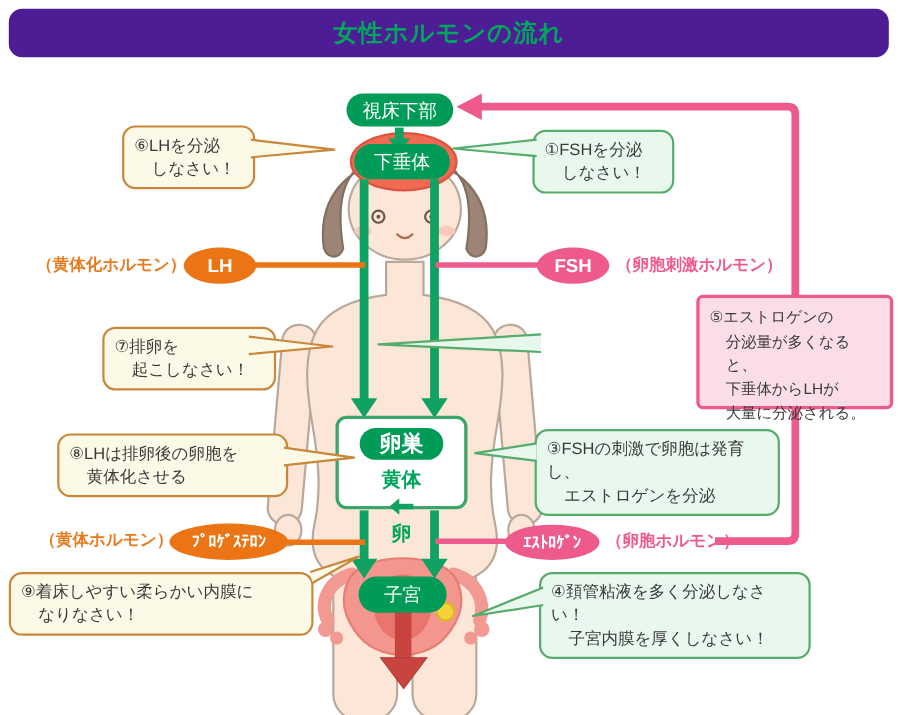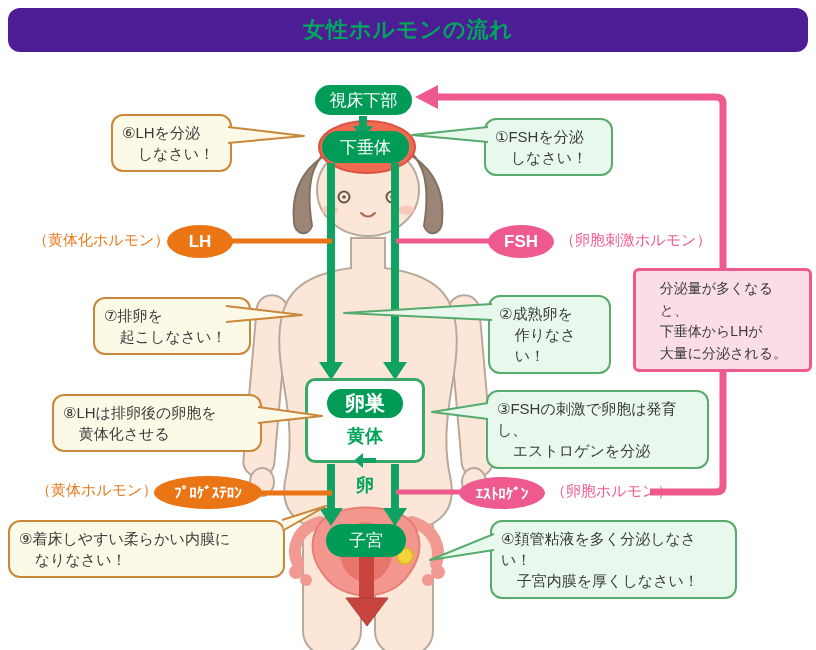--- a/index.html
+++ b/index.html
@@ -28,21 +28,21 @@
   .ovary-sub{margin-top:6px;display:flex;align-items:center;justify-content:center;gap:5px;
     color:#00a45c;font-weight:bold;font-size:18px;flex-direction:column;}
 
   
   .horm{position:absolute;color:#fff;font-weight:bold;text-align:center;border-radius:50%;
     z-index:4;display:flex;align-items:center;justify-content:center;}
   .horm.lh{left:167px;top:225px;width:66px;height:33px;background:#eb7414;font-size:17px;}
   .horm.fsh{left:488px;top:225px;width:66px;height:33px;background:#ee5a8d;font-size:17px;}
   .horm.prog{left:154px;top:476px;width:108px;height:33px;background:#eb7414;font-size:15px;}
   .horm.estr{left:459px;top:477px;width:86px;height:32px;background:#ee5a8d;font-size:15px;}
-  .annot{position:absolute;font-weight:normal;font-size:15px;z-index:4;white-space:nowrap;}
+  .annot{position:absolute;font-weight:bold;font-size:15px;z-index:4;white-space:nowrap;}
   .annot.orange{color:#e87a1e;}
   .annot.pink{color:#ee5a8d;}
   .an-lh{left:33px;top:231px;}
   .an-fsh{left:560px;top:231px;}
   .an-prog{left:36px;top:481px;}
   .an-estr{left:551px;top:482px;}
 
   
   .bubble{position:absolute;border-radius:12px;padding:6px 9px;font-size:15px;line-height:1.4;
     color:#3a3a3a;z-index:4;box-sizing:border-box;}
@@ -188,29 +188,26 @@
   </svg>
 
   <div class="bubble orange b7">
     <div>⑦排卵を</div>
     <div class="ind">起こしなさい！</div>
   </div>
   <svg class="tail" style="left:226px;top:303px;" width="78" height="22" viewBox="0 0 78 22">
     <path d="M0,3 L76,12 L0,19" fill="#fdf9e7" stroke="#c9873a" stroke-width="2" stroke-linejoin="round"></path>
   </svg>
 
-  <div class="bubble green b2">
-    <div>②成熟卵を</div>
-    <div class="ind">作りなさい！</div>
-  </div>
   <svg class="tail" style="left:342px;top:301px;" width="150" height="22" viewBox="0 0 150 22">
     <path d="M150,3 L2,12 L150,19" fill="#e9f8ec" stroke="#57ab6c" stroke-width="2" stroke-linejoin="round"></path>
   </svg>
 
   <div class="note5">
+    <div>⑤エストロゲンの</div>
     <div class="ind">分泌量が多くなると、</div>
     <div class="ind">下垂体からLHが</div>
     <div class="ind">大量に分泌される。</div>
   </div>
 
   <div class="bubble orange b8">
     <div>⑧LHは排卵後の卵胞を</div>
     <div class="ind">黄体化させる</div>
   </div>
   <svg class="tail" style="left:258px;top:404px;" width="66" height="22" viewBox="0 0 66 22">

